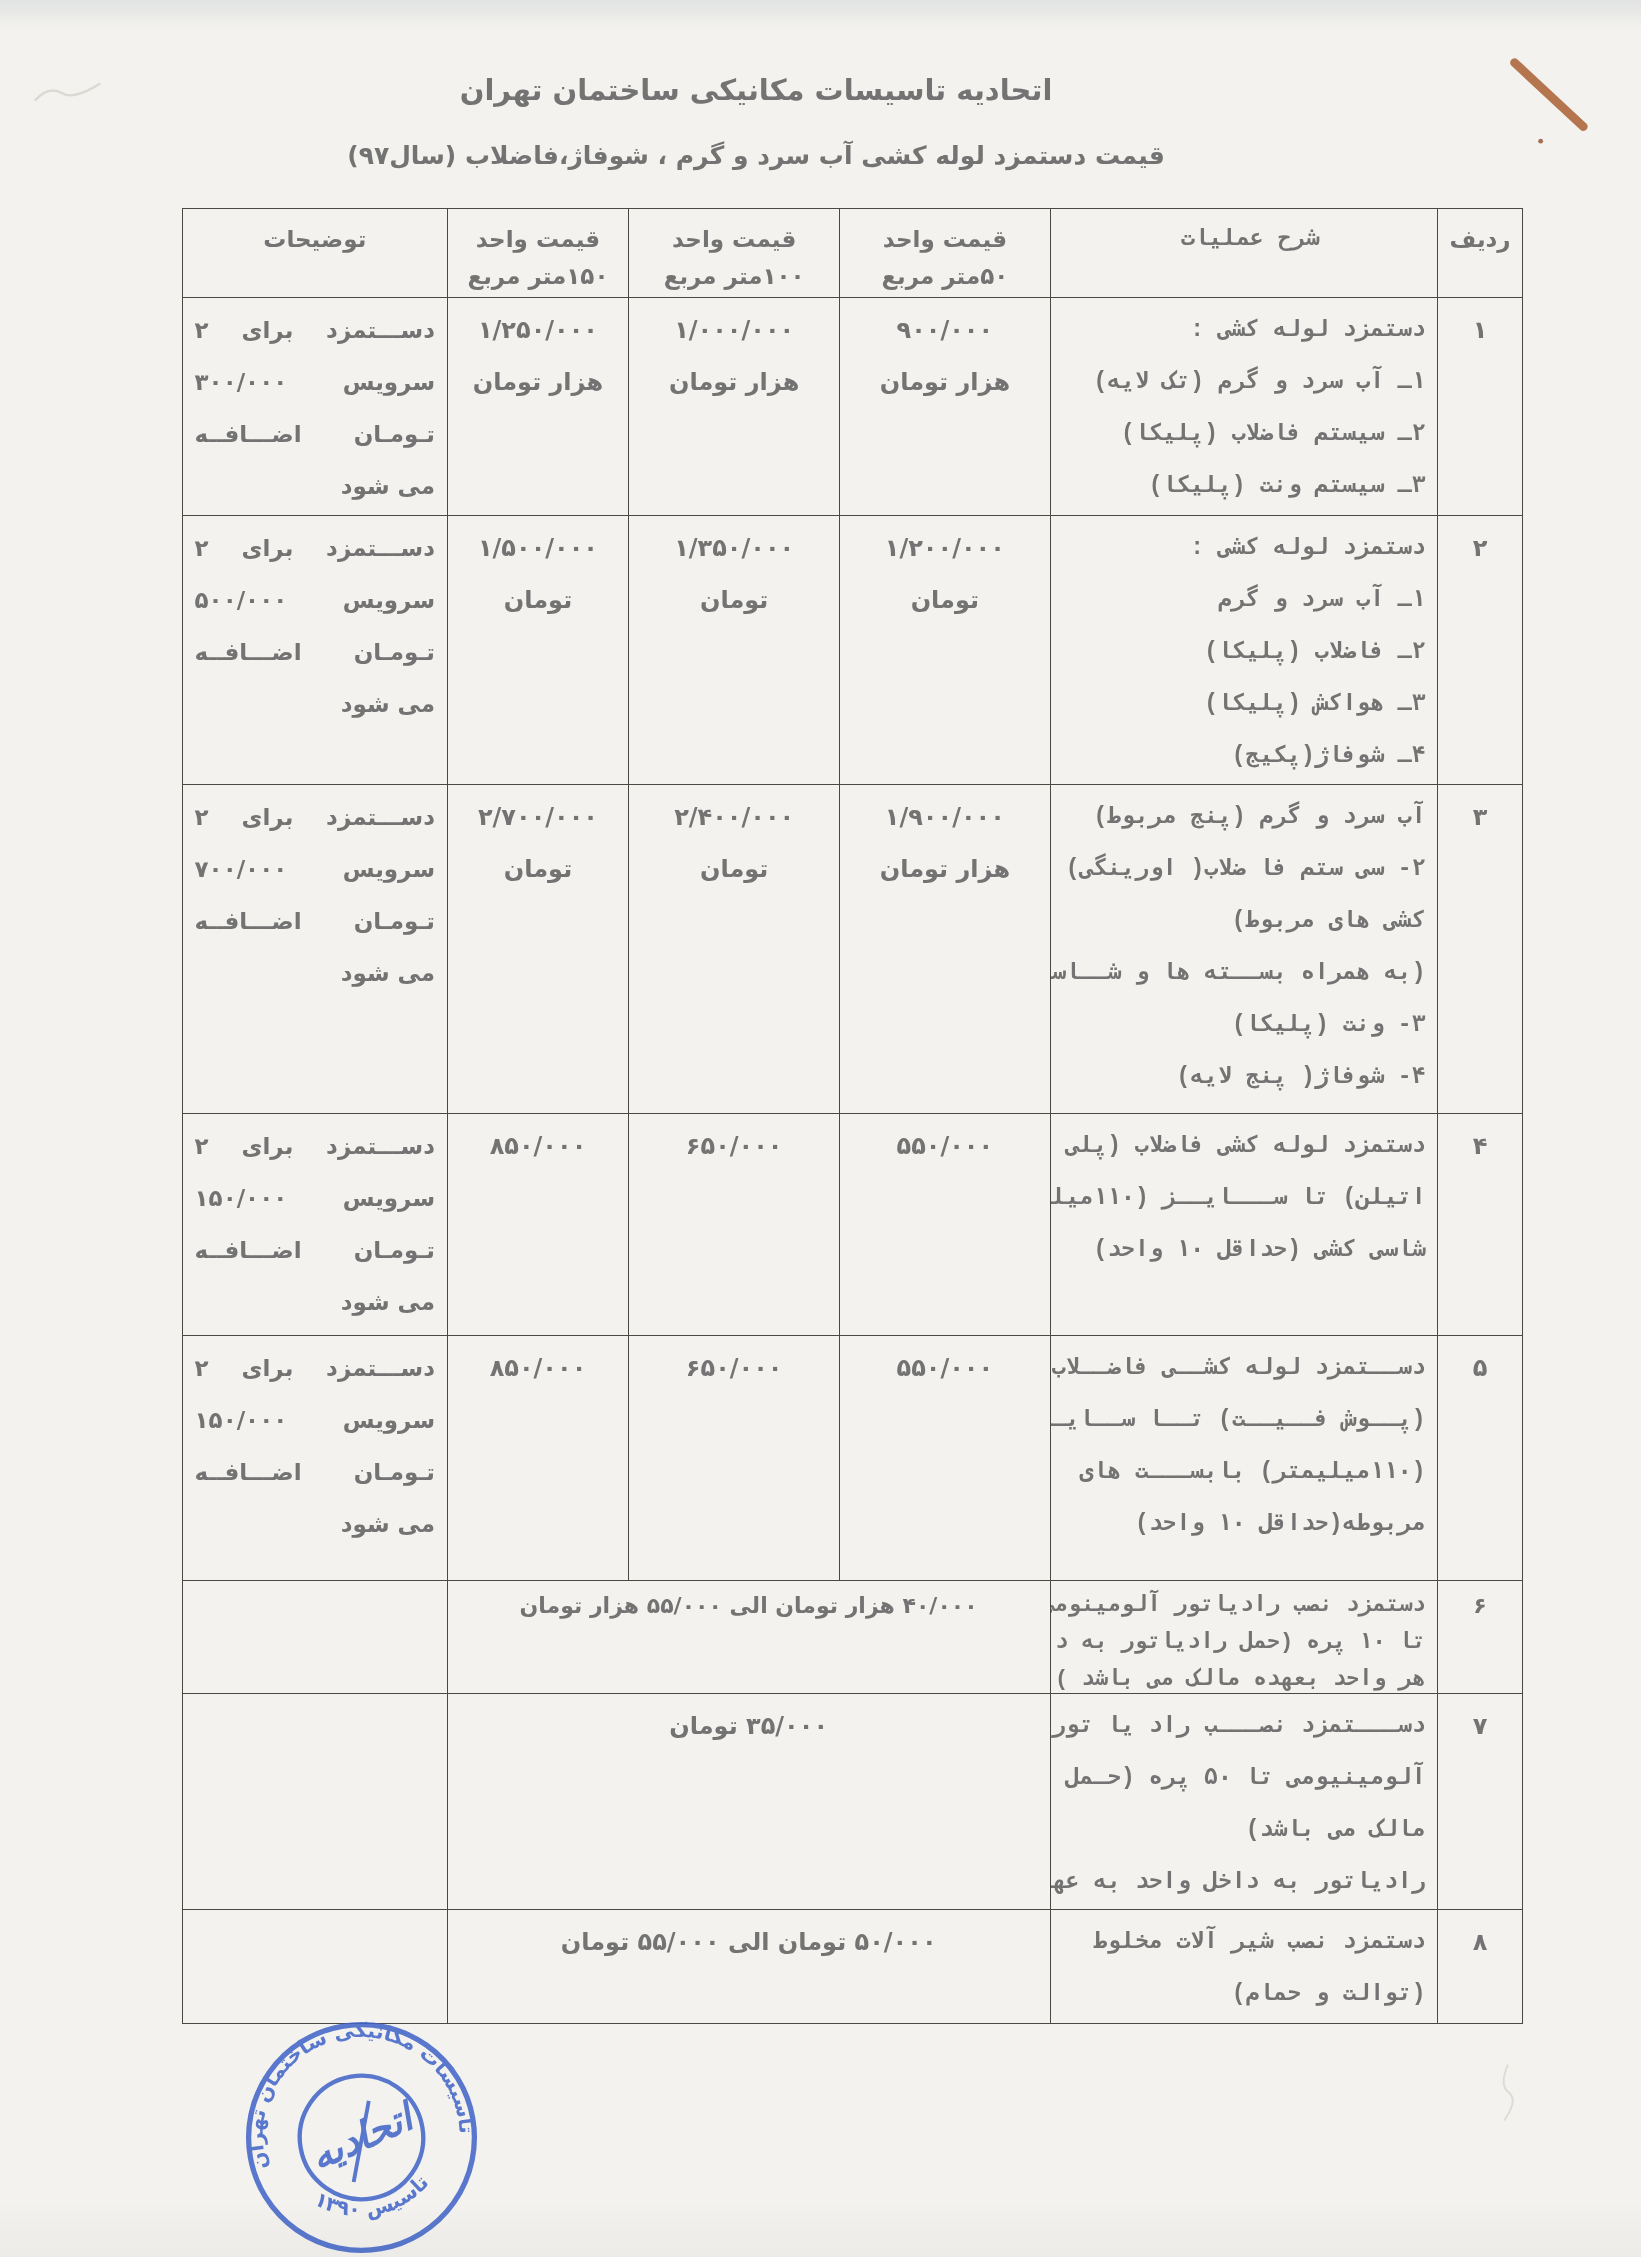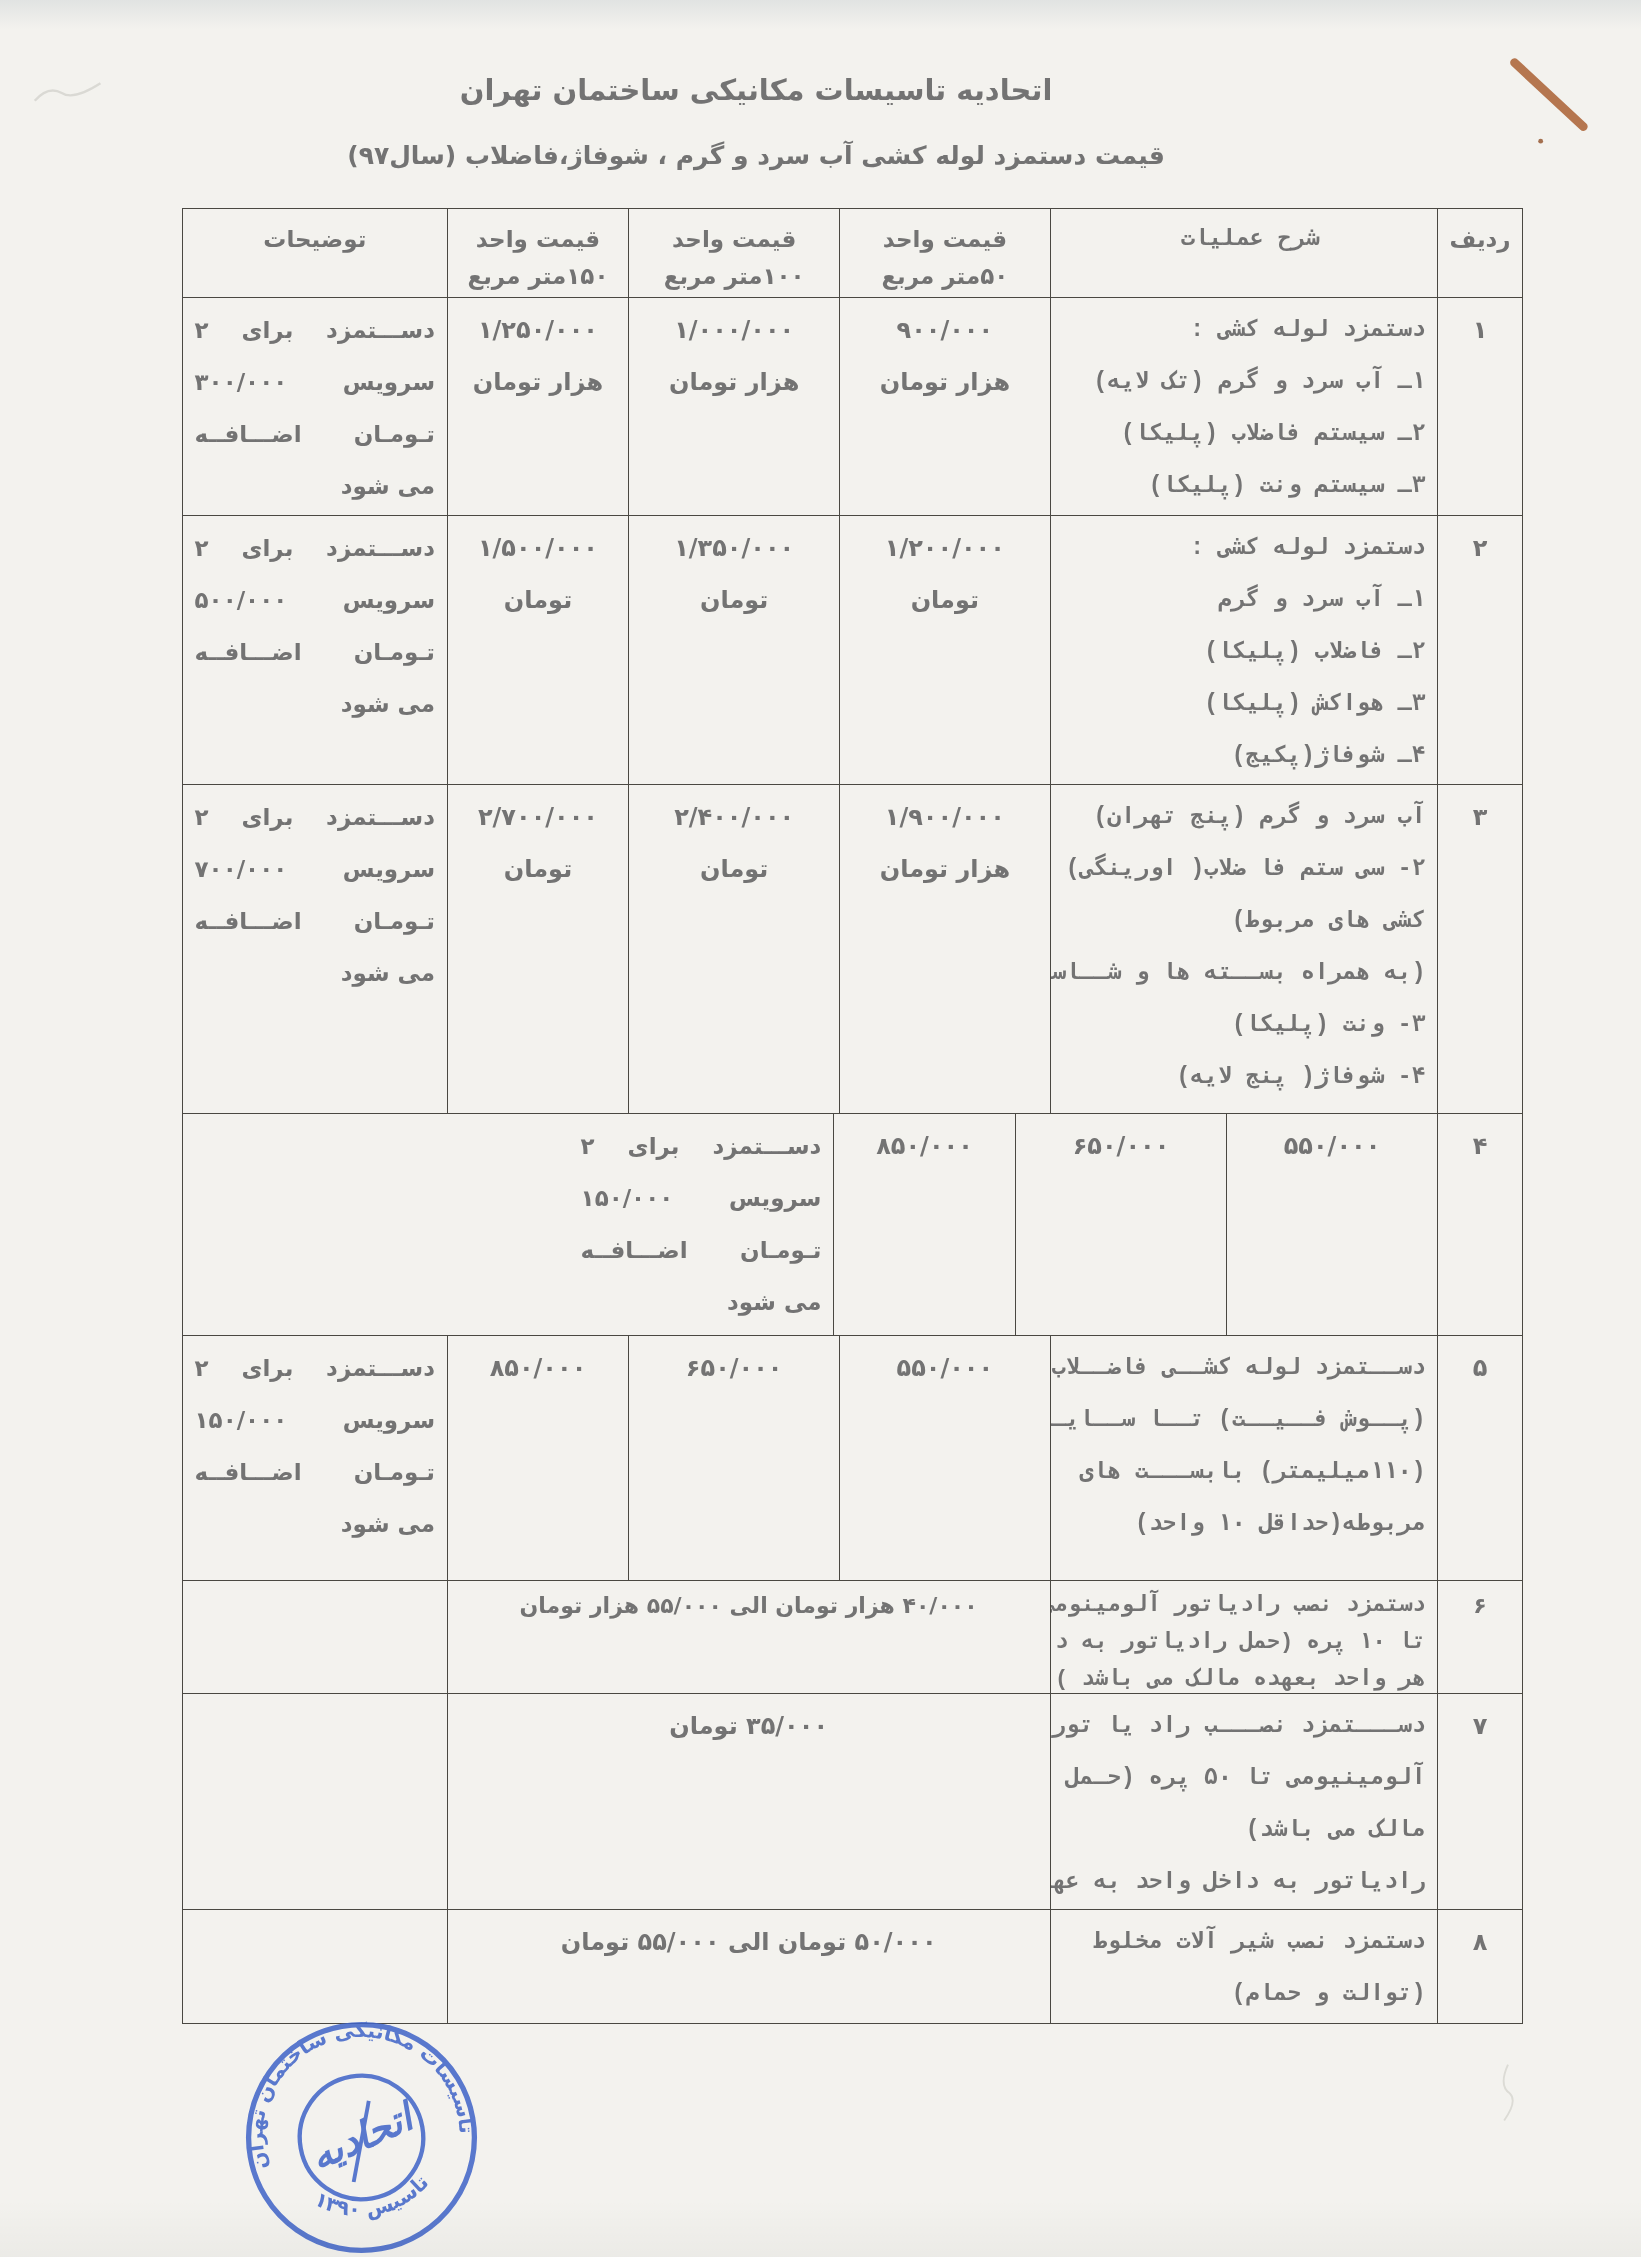--- a/index.html
+++ b/index.html
@@ -160,21 +160,21 @@
         <div class="ln jl">تـومـان اضـــافــه</div>
         <div class="ln">می شود</div>
       </div>
     </div>
 
     <div class="row r3">
       <div class="cell c-radif">
         <div class="ln">۳</div>
       </div>
       <div class="cell c-sharh">
-        <div class="ln">آب سرد و گرم (پنج تهران)</div>
+        <div class="ln">آب سرد و گرم (پنج مربوط)</div>
         <div class="ln">۲- سی ستم فا ضلاب( اورینگی)</div>
         <div class="ln">کشی های مربوط)</div>
         <div class="ln">(به همراه بســته ها و شــاســی</div>
         <div class="ln">۳- ونت (پلیکا)</div>
         <div class="ln">۴- شوفاژ( پنج لایه)</div>
       </div>
       <div class="cell c-price">
         <div class="ln">۱/۹۰۰/۰۰۰</div>
         <div class="ln">هزار تومان</div>
       </div>
@@ -190,20 +190,25 @@
         <div class="ln jl">دســـتمزد برای ۲</div>
         <div class="ln jl">سرویس ۷۰۰/۰۰۰</div>
         <div class="ln jl">تـومـان اضـــافــه</div>
         <div class="ln">می شود</div>
       </div>
     </div>
 
     <div class="row r4">
       <div class="cell c-radif">
         <div class="ln">۴</div>
+      </div>
+      <div class="cell c-sharh">
+        <div class="ln">دستمزد لوله کشی فاضلاب (پلی</div>
+        <div class="ln">اتیلن) تا ســـایــز (۱۱۰میلیمتر) با</div>
+        <div class="ln">شاسی کشی (حداقل ۱۰ واحد)</div>
       </div>
       <div class="cell c-price">
         <div class="ln">۵۵۰/۰۰۰</div>
       </div>
       <div class="cell c-price">
         <div class="ln">۶۵۰/۰۰۰</div>
       </div>
       <div class="cell c-p150">
         <div class="ln">۸۵۰/۰۰۰</div>
       </div>

